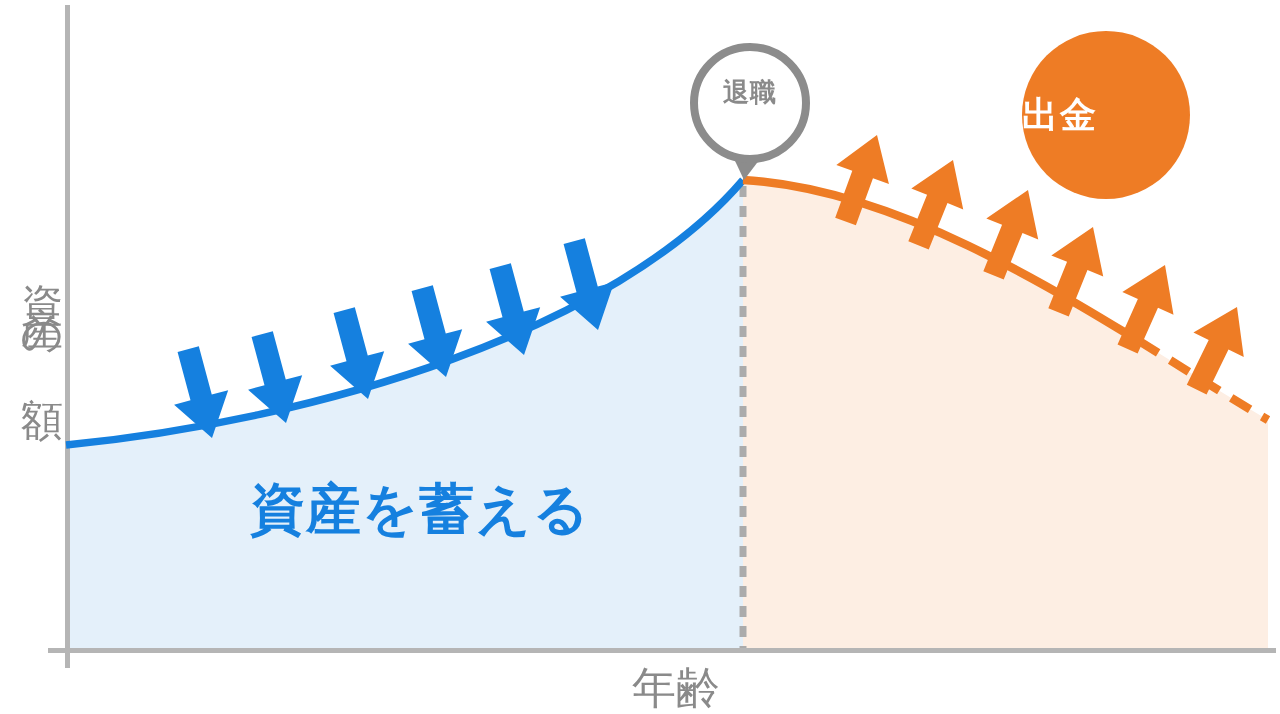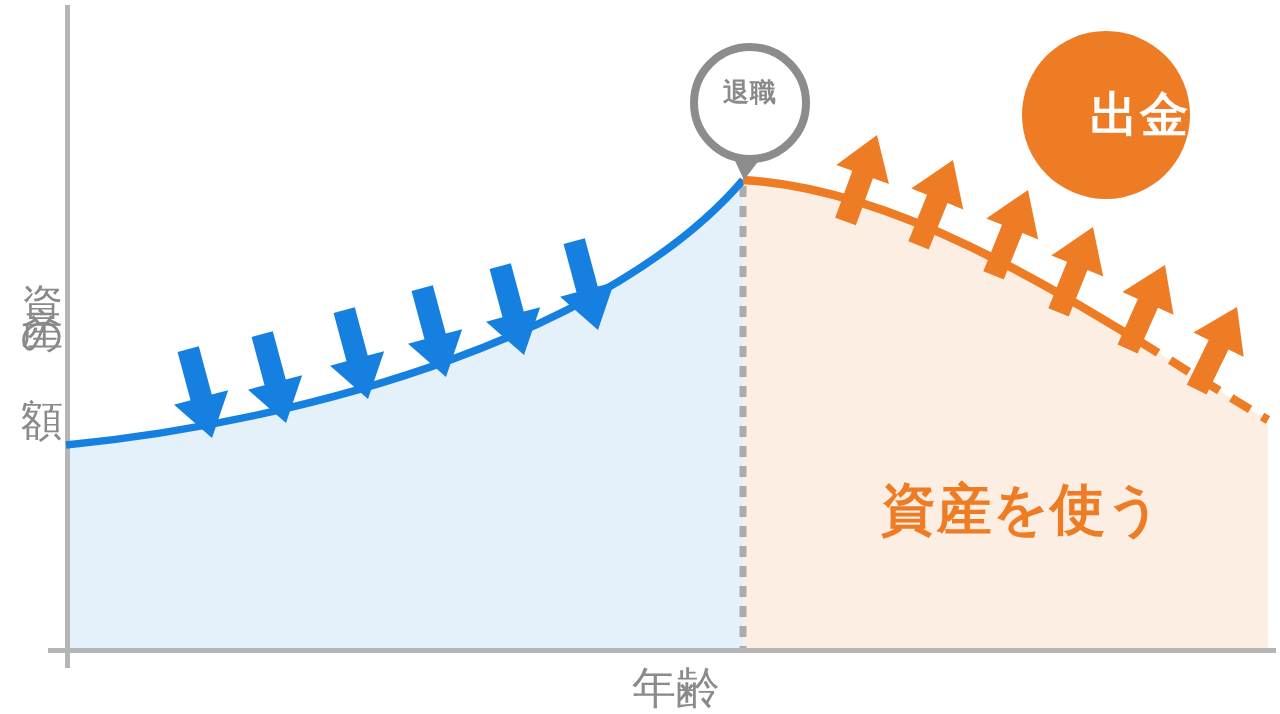--- a/index.html
+++ b/index.html
@@ -17,22 +17,22 @@
     writing-mode:vertical-rl;text-orientation:upright;
     font-size:42px;font-weight:500;letter-spacing:22px;
     color:var(--gray-text);transform:none;
   }
   .x-axis-label{
     left:676px;top:688px;
     font-size:44px;font-weight:500;color:var(--gray-text);
   }
   .badge{
     position:absolute;border-radius:50%;
-    display:flex;align-items:center;justify-content:flex-end;
-    color:#ffffff;font-weight:700;font-size:48px;letter-spacing:2px;
+    display:flex;align-items:center;justify-content:flex-start;
+    color:#ffffff;font-weight:700;font-size:36px;letter-spacing:2px;
   }
   .badge-deposit{left:248px;top:118px;width:172px;height:172px;background:var(--blue);}
   .badge-withdraw{left:1022px;top:31px;width:168px;height:168px;background:var(--orange);}
   .bubble-text{
     left:750px;top:92px;
     font-size:26px;font-weight:700;color:var(--gray-text);letter-spacing:1px;
   }
   .phase-label{font-size:55px;font-weight:700;letter-spacing:1px;}
   .phase-accumulate{left:420px;top:510px;color:var(--blue);}
   .phase-spend{left:1022px;top:510px;color:var(--orange);}
@@ -89,14 +89,14 @@
 
   <div class="y-axis-label">資産の額</div>
   <div class="overlay x-axis-label">年齢</div>
 
   <div class="badge badge-withdraw">
     <span>出金</span>
   </div>
 
   <div class="overlay bubble-text">退職</div>
 
-  <div class="overlay phase-label phase-spend">資産を使う</div>
+  <div class="overlay phase-label phase-accumulate">資産を蓄える</div>
 </div>
 
 </body></html>

